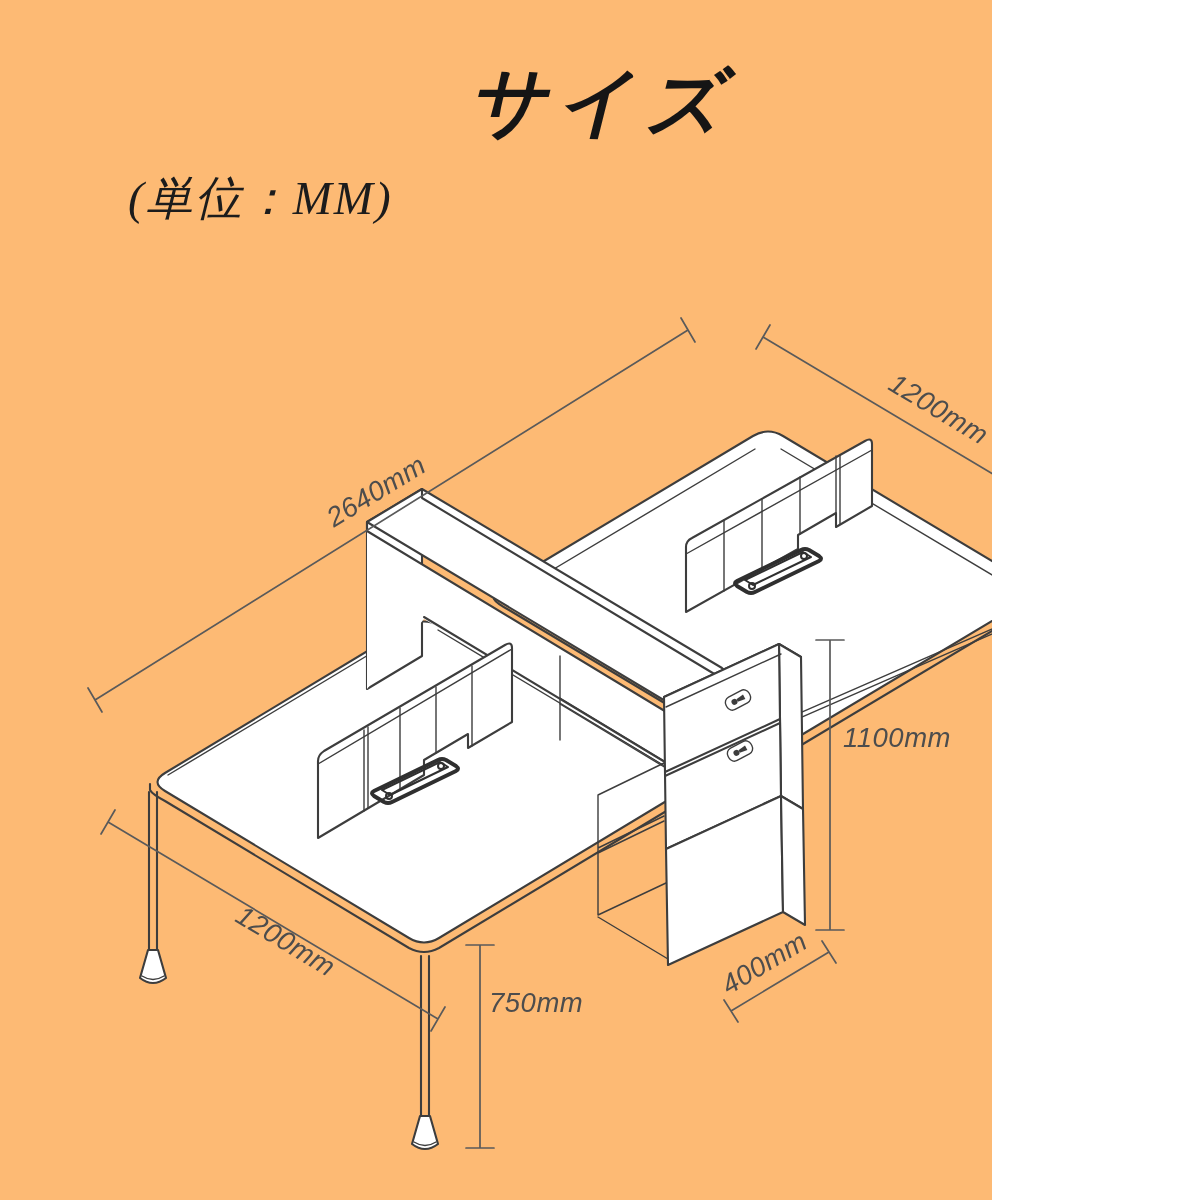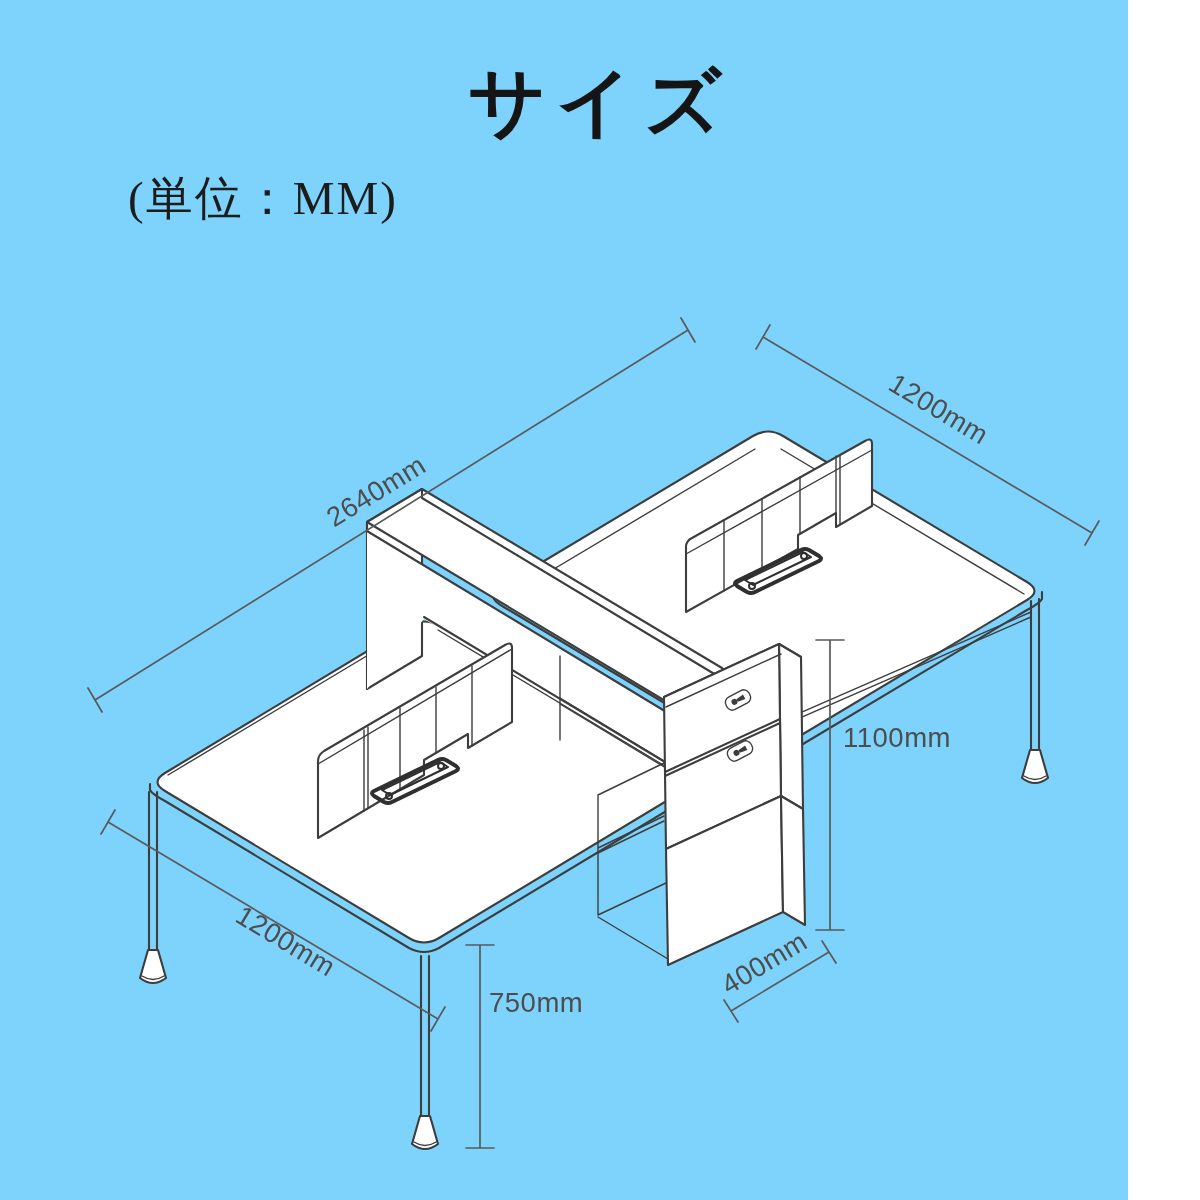--- a/index.html
+++ b/index.html
@@ -1,17 +1,17 @@
 <!DOCTYPE html>
 <html><head>
 <meta charset="utf-8">
 <style>
   html,body{margin:0;padding:0;background:#fff;}
-  .stage{position:relative;width:1128px;height:1200px;background:#7dd3fc;overflow:hidden;
-         font-family:"Liberation Sans",sans-serif;}
+  .stage{position:relative;width:992px;height:1200px;background:#fdba74;overflow:hidden;
+         font-family:"Liberation Sans",sans-serif;font-style:italic;}
   svg text{user-select:none;}
   .furn{fill:none;stroke:#3d3d3d;stroke-width:2.1;stroke-linecap:round;stroke-linejoin:round;}
   .furnfill{fill:#ffffff;stroke:#3d3d3d;stroke-width:2.1;stroke-linejoin:round;}
   .thin{fill:none;stroke:#3d3d3d;stroke-width:1.4;stroke-linecap:round;stroke-linejoin:round;}
   .dim{fill:none;stroke:#5a5a5a;stroke-width:1.7;stroke-linecap:round;}
   .dimlabel{font-family:"Liberation Sans",sans-serif;font-size:27.5px;fill:#4d4d4d;letter-spacing:.5px;}
   .tray{fill:none;stroke:#2f2f2f;stroke-width:4;stroke-linejoin:round;}
   .trayin{fill:none;stroke:#2f2f2f;stroke-width:2;stroke-linejoin:round;}
   .band{fill:#cdcdcd;stroke:none;}
   .title-text{font-family:"Liberation Serif","DejaVu Serif",serif;font-size:76px;font-weight:600;

